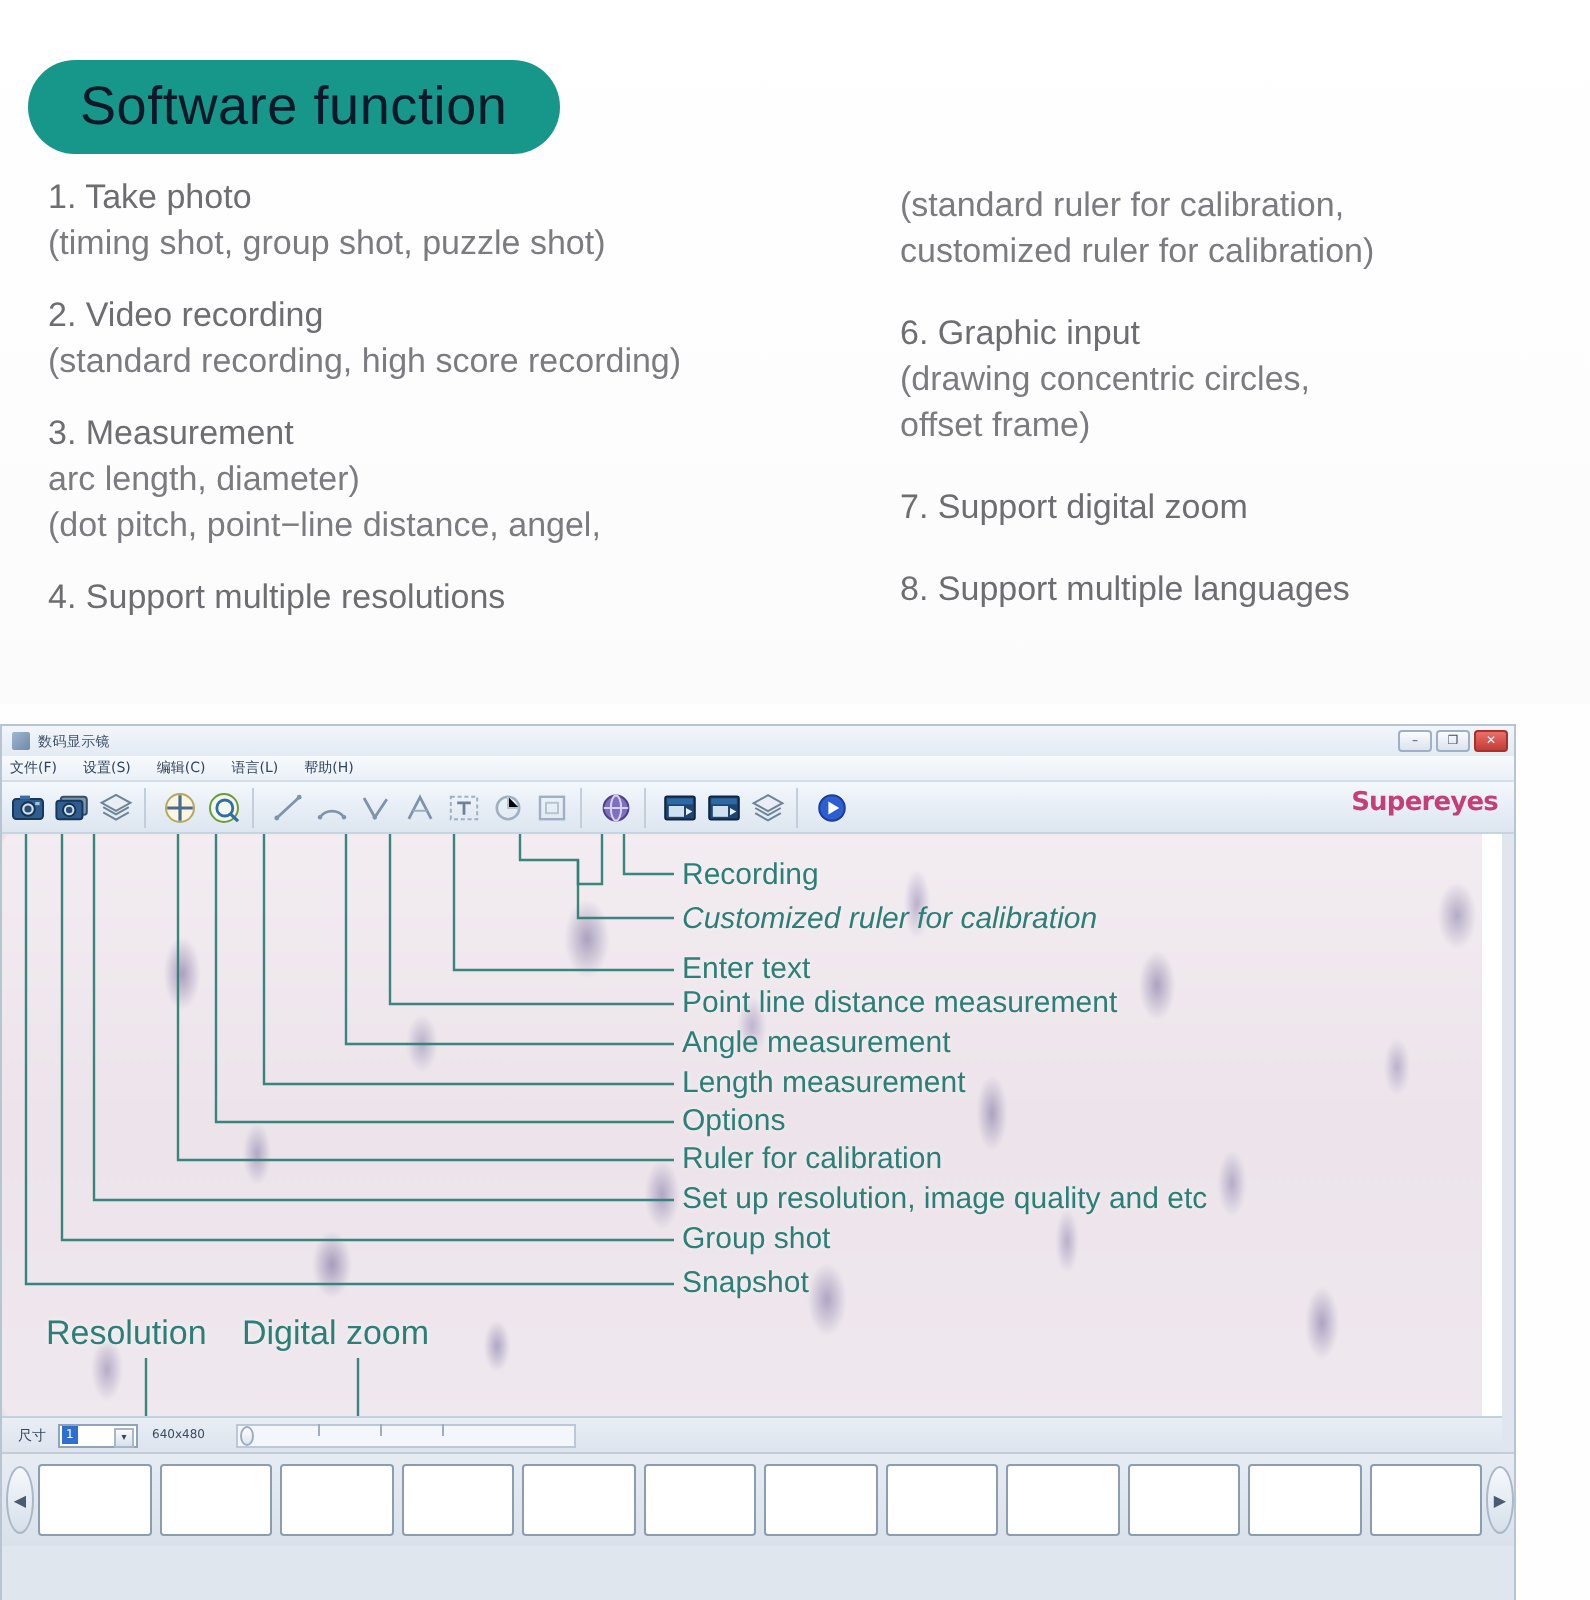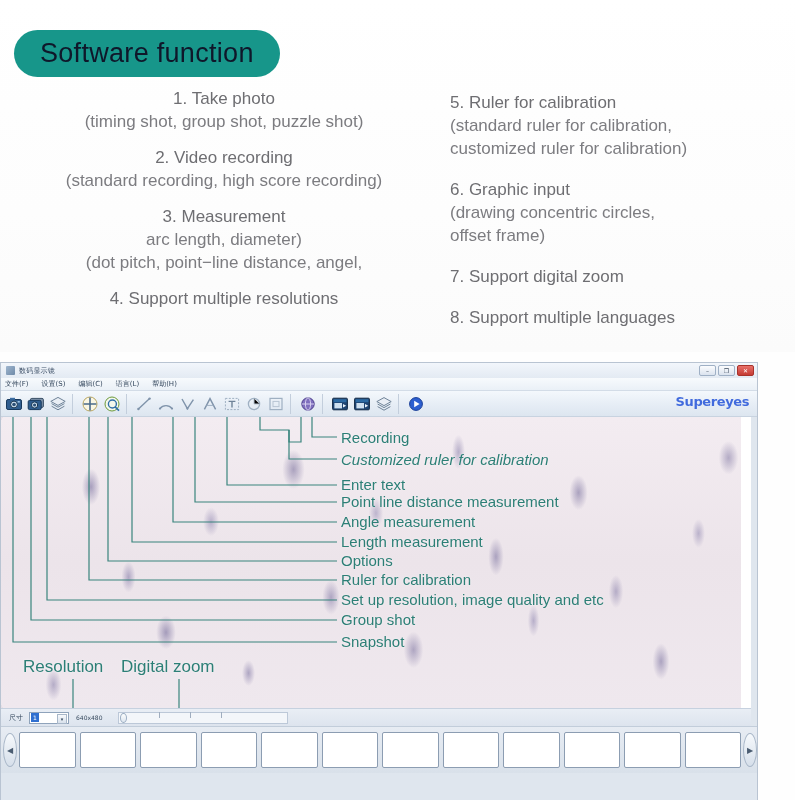--- a/index.html
+++ b/index.html
@@ -34,21 +34,21 @@
     display: flex; align-items: center;
     background: #17968a;
     border-radius: 24px;
     color: #0f172a;
     font-size: 27px;
     letter-spacing: .3px;
     white-space: nowrap;
   }
 
   .feat-col { position: absolute; }
-  #col-left  { left: 24px; top: 88px;  width: 400px; text-align: center; }
+  #col-left  { left: 24px; top: 88px;  width: 400px; }
   #col-right { left: 450px; top: 92px; width: 340px; }
 
   .feat-item { margin-bottom: 13px; }
   .feat-head {
     font-size: 17px;
     color: #6e6e72;
     line-height: 1.35;
     white-space: nowrap;
   }
   .feat-sub {
@@ -302,21 +302,21 @@
   #sb-grip {
     position: absolute; left: 18px; top: 1px;
     width: 30px; height: 5px;
     background: #ffffff; border: 1px solid #c7d3e1;
   }
 
   
   #brand {
     position: absolute; right: 8px; top: 31px;
     font-size: 13px;
-    color: #1d4ed8;
+    color: #be185d;
     font-family: "DejaVu Sans", sans-serif;
     letter-spacing: -.4px;
     font-weight: bold;
     opacity: .82;
   }
 
   
   .leader { stroke: #2f8077; stroke-width: 1.2; fill: none; opacity: .95; }
 </style>
 </head>
@@ -349,21 +349,20 @@
             <div>arc length, diameter)</div>
             <div>(dot pitch, point−line distance, angel,</div>
           </div>
         </div>
         <div class="feat-item">
           <div class="feat-head">4. Support multiple resolutions</div>
         </div>
       </div>
     <div class="feat-col" id="col-right">
         <div class="feat-item">
-          <div class="feat-head">5. Ruler for calibration</div>
           <div class="feat-sub">
             <div>(standard ruler for calibration,</div>
             <div>customized ruler for calibration)</div>
           </div>
         </div>
         <div class="feat-item">
           <div class="feat-head">6. Graphic input</div>
           <div class="feat-sub">
             <div>(drawing concentric circles,</div>
             <div>offset frame)</div>

